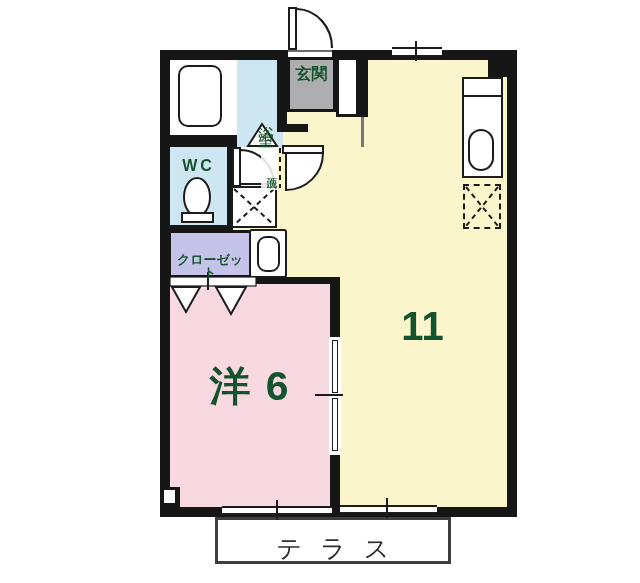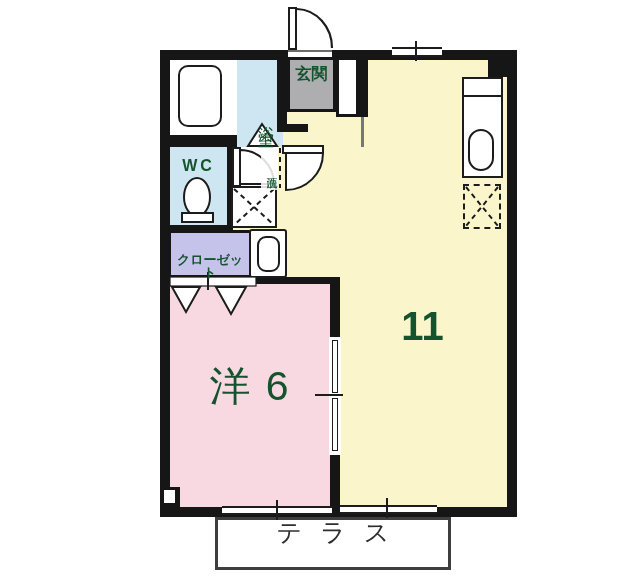--- a/index.html
+++ b/index.html
@@ -31,22 +31,22 @@
   
   #r-ldk{left:170px;top:57px;width:337px;height:450px;background:var(--c-ldk,#FBF5CB);}
   #r-bath{left:170px;top:57px;width:67px;height:80px;background:#fff;}
   #r-bath-blue{left:237px;top:57px;width:46px;height:90px;background:var(--c-water,#CEE6F1);}
   #r-entrance{left:287px;top:57px;width:49px;height:55px;background:var(--c-entrance,#AEAEB1);border:3px solid var(--c-wall,#161616);}
   #r-shoebox{left:336px;top:57px;width:23px;height:60px;background:#fff;border:3px solid var(--c-wall,#161616);}
   #r-wc{left:170px;top:147px;width:57px;height:78px;background:var(--c-water,#CEE6F1);}
   #r-washroom{left:233px;top:147px;width:45px;height:39px;background:#fff;}
   #r-closet{left:168px;top:230px;width:84px;height:48px;background:var(--c-closet,#C6C3EB);border:3px solid var(--c-wall,#161616);}
   #r-bedroom{left:170px;top:283px;width:160px;height:224px;background:var(--c-bedroom,#F8D9E2);}
-  #r-terrace{left:215px;top:517px;width:236px;height:53px;background:#fff;border:3px solid var(--c-terraceBorder,#3E3E3E);
-             display:flex;align-items:flex-start;justify-content:center;}
+  #r-terrace{left:215px;top:517px;width:236px;height:47px;background:#fff;border:3px solid var(--c-terraceBorder,#3E3E3E);
+             display:flex;align-items:flex-end;justify-content:center;}
 
   
   .fix{background:#fff;border:2px solid var(--c-outline,#1c1c1c);}
   #f-tub{left:178px;top:65px;width:44px;height:62px;border-radius:10px;}
   #f-toilet-bowl{left:183px;top:177px;width:28px;height:40px;border-radius:50%;}
   #f-toilet-tank{left:181px;top:212px;width:33px;height:11px;}
   #f-vanity{left:249px;top:229px;width:38px;height:49px;border-radius:3px;}
   #f-vanity-bowl{left:257px;top:236px;width:23px;height:36px;border-radius:9px;}
   #f-washer{left:231px;top:186px;width:46px;height:42px;}
   #f-counter-top{left:462px;top:77px;width:41px;height:20px;}
@@ -65,21 +65,21 @@
   #f-win-b2{left:340px;top:505px;width:97px;height:9px;}
 
   #svg-overlay{left:0;top:0;width:640px;height:583px;pointer-events:none;}
 
   
   #l-bath{left:246px;top:84px;width:28px;height:68px;font-size:16px;letter-spacing:4px;text-align:center;}
   #l-entrance{left:287px;top:66px;width:49px;text-align:center;font-size:16px;font-weight:bold;}
   #l-wc{left:170px;top:158px;width:57px;text-align:center;font-size:16px;letter-spacing:3px;font-weight:bold;}
   #l-washroom{left:261px;top:148px;width:16px;height:42px;font-size:11px;letter-spacing:1px;background:rgba(255,255,255,.85);text-align:center;}
   #l-closet{left:171px;top:253px;width:78px;text-align:center;font-size:13px;font-weight:bold;}
-  #l-bedroom{left:170px;top:366px;width:160px;text-align:center;font-size:41px;font-weight:normal;letter-spacing:2px;}
+  #l-bedroom{left:170px;top:366px;width:160px;text-align:center;font-size:41px;font-weight:bold;letter-spacing:2px;}
   #l-ldk{left:350px;top:250px;width:145px;text-align:center;font-size:42px;font-weight:bold;letter-spacing:1px;}
   #l-ldk2{left:350px;top:306px;width:145px;text-align:center;font-size:40px;font-weight:bold;}
   #l-terrace{font-size:25px;letter-spacing:18px;text-indent:18px;color:#2e2e2e;}
 </style>
 </head>
 <body>
 
 <div class="plan">
 
   <div class="abs" id="r-ldk"></div>

